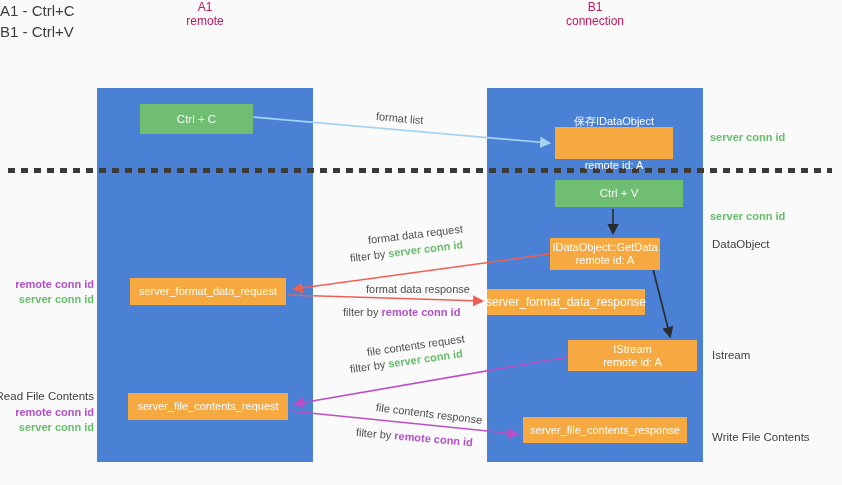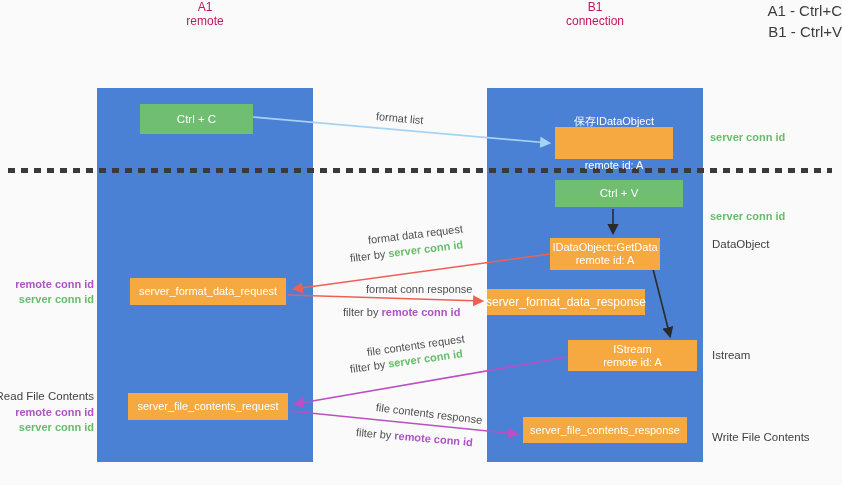--- a/index.html
+++ b/index.html
@@ -2,21 +2,21 @@
 <html><head>
 <meta charset="utf-8">
 <style>
   html,body{margin:0;padding:0;background:#e9e9e9;}
   .canvas{
     position:relative;width:842px;height:485px;margin:0 auto;
     background:#fafafa;overflow:hidden;
     font-family:"Liberation Sans",sans-serif;color:#3d3d3d;
   }
   .abs{position:absolute;}
-  .title{left:0;right:0;top:9;text-align:right;font-size:15px;line-height:21px;color:#3c3c3c;z-index:4;padding-left:22px;}
+  .title{left:0;right:0;top:9;text-align:left;font-size:15px;line-height:21px;color:#3c3c3c;z-index:4;}
   .lane-header{top:54;text-align:center;font-size:12px;line-height:14px;color:#be185d;z-index:4;}
   .lane{top:88px;width:216px;height:374px;background:#4a81d4;z-index:1;}
   .dotted{left:8px;top:168px;width:824px;height:5px;z-index:2;
     background:repeating-linear-gradient(90deg,#3a3a3a 0,#3a3a3a 7px,transparent 7px,transparent 13px);}
   .node{z-index:3;display:flex;flex-direction:column;justify-content:center;align-items:center;
     color:#fff;font-size:11.5px;line-height:13px;}
   .green{background:#6fbe72;}
   .orange{background:#f7a941;}
   .edge-label{z-index:3;font-size:11px;color:#4f4f4f;white-space:nowrap;transform-origin:left center;}
   .side{z-index:4;font-size:11px;white-space:nowrap;}
@@ -114,21 +114,21 @@
     <div>server_file_contents_response</div>
   </div>
 
   <div class="abs edge-label" style="left:376px;top:110px;transform:rotate(5deg);">format list</div>
 
   <div class="abs edge-label" style="left:368px;top:234px;transform:rotate(-7deg);">format data request</div>
   <div class="abs edge-label" style="left:350px;top:252px;transform:rotate(-7deg);">
     <span>filter by </span><span class="txt-green">server conn id</span>
   </div>
 
-  <div class="abs edge-label" style="left:366px;top:283px;">format conn response</div>
+  <div class="abs edge-label" style="left:366px;top:283px;">format data response</div>
   <div class="abs edge-label" style="left:343px;top:306px;">
     <span>filter by </span><span class="txt-purple">remote conn id</span>
   </div>
 
   <div class="abs edge-label" style="left:367px;top:346px;transform:rotate(-8deg);">file contents request</div>
   <div class="abs edge-label" style="left:350px;top:363px;transform:rotate(-8deg);">
     <span>filter by </span><span class="txt-green">server conn id</span>
   </div>
 
   <div class="abs edge-label" style="left:376px;top:401px;transform:rotate(7deg);">file contents response</div>

